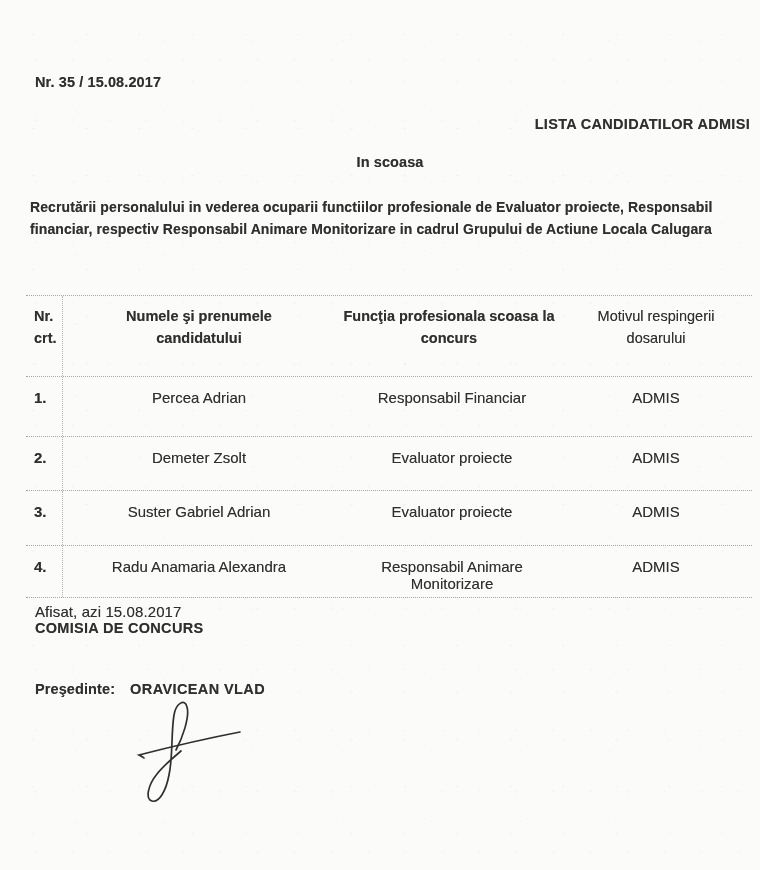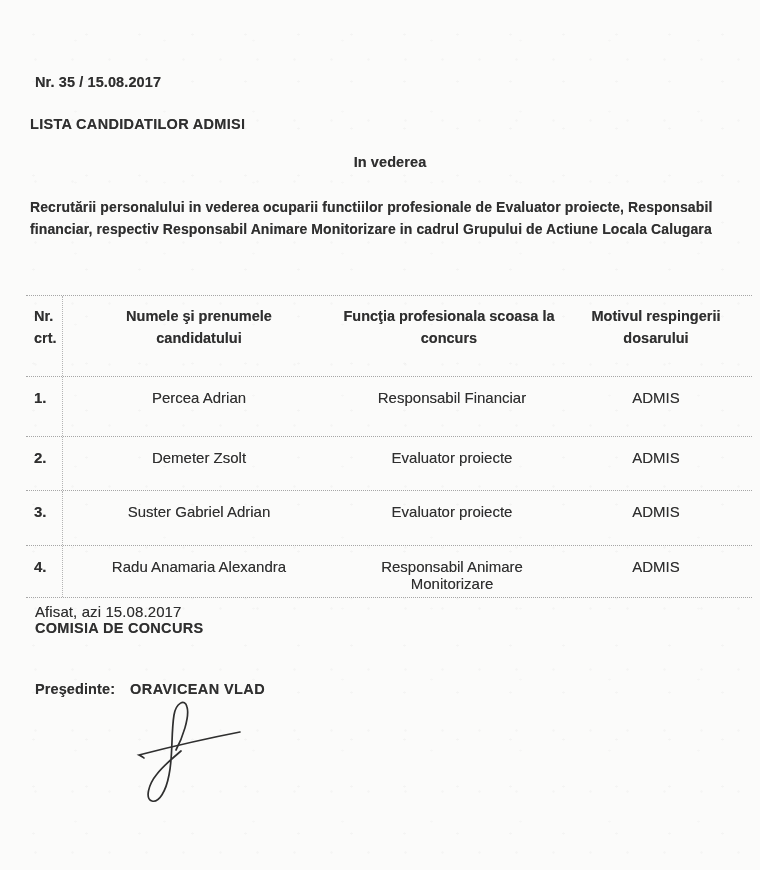--- a/index.html
+++ b/index.html
@@ -26,21 +26,21 @@
     background-size: 53px 47px, 89px 71px, 37px 61px;
     background-position: 7px 11px, 31px 5px, 17px 29px;
   }
   .txt {
     position: absolute;
     text-shadow: 0 0 0.6px rgba(47,47,47,0.5);
     letter-spacing: 0.1px;
   }
   .bold { font-weight: bold; }
   .nr-line   { left: 35px; top: 74px;  font-size: 14.5px; }
-  .title     { left: 30px; right: 10px; top: 116px; text-align: left; font-size: 14.5px; letter-spacing: 0.3px; }
+  .title     { left: 30px; right: 10px; top: 116px; text-align: right; font-size: 14.5px; letter-spacing: 0.3px; }
   .subtitle  { left: 30px; right: 10px; top: 154px; text-align: center; font-size: 14.5px; }
   .intro     { left: 30px; right: 10px; top: 196px; text-align: left; font-size: 14px; line-height: 22px; }
 
   
   .tbl {
     position: absolute;
     left: 26px;
     top: 295px;
     width: 726px;
   }
@@ -72,21 +72,21 @@
     line-height: 22px;
   }
   .td.c1 {
     border-right: 1px dotted #b4b4b4;
     text-align: left;
     padding-left: 8px;
     font-weight: bold;
   }
   .head .td.c1 { white-space: pre-line; }
   .td.c3.cell { text-align: center; padding-left: 6px; }
-  .td.c5 { font-weight: bold; }
+  .td.c5 { font-weight: normal; }
 
   .afisat    { left: 35px; top: 603px; font-size: 15px; }
   .comisia   { left: 35px; top: 620px; font-size: 14.5px; letter-spacing: 0.3px; }
   .president { left: 35px; top: 681px; font-size: 14.5px; }
   .president .name { margin-left: 15px; letter-spacing: 0.4px; margin-top: 27px; }
 
   .signature {
     position: absolute;
     left: 126px;
     top: 694px;
@@ -96,21 +96,21 @@
 </style>
 </head>
 <body>
 
 <div class="page">
 
   <div class="txt bold nr-line">Nr. 35 / 15.08.2017</div>
 
   <div class="txt bold title">LISTA CANDIDATILOR ADMISI</div>
 
-  <div class="txt bold subtitle">In vederea</div>
+  <div class="txt bold subtitle">In scoasa</div>
 
   <div class="txt bold intro">
     <div>Recrutării  personalului in vederea ocuparii functiilor  profesionale  de Evaluator proiecte, Responsabil</div>
     <div>financiar, respectiv Responsabil Animare Monitorizare in cadrul Grupului de Actiune Locala Calugara</div>
   </div>
 
   <div class="tbl">
     <div class="tr head">
       <div class="td c1">Nr.
 crt.</div>

